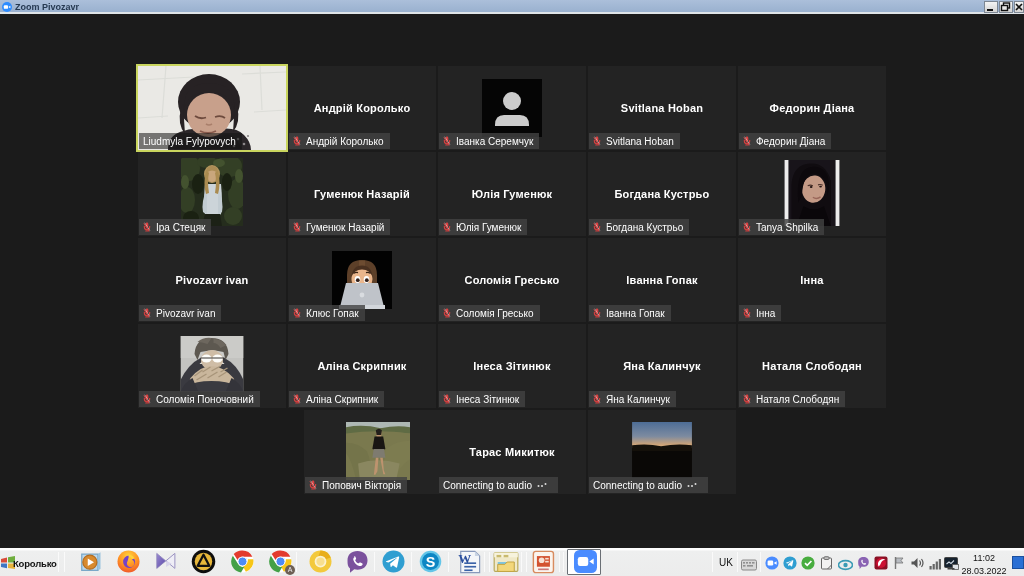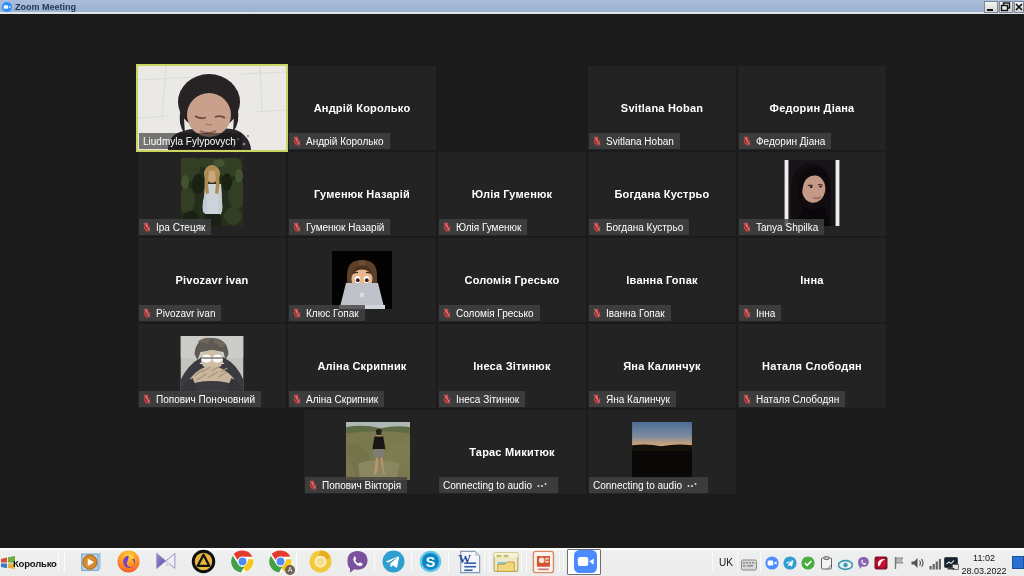--- a/index.html
+++ b/index.html
@@ -14,21 +14,21 @@
 .plate svg{margin-right:5px;flex:none}
 .pdark{background:rgba(20,20,20,.55)}
 .sq{position:absolute;left:50%;transform:translateX(-50%)}
 </style></head><body>
 <div id="titlebar">
  <svg id="tb-icon" width="10" height="10" viewBox="0 0 11 11">
       <circle cx="5.5" cy="5.5" r="5.5" fill="#2d8cff"></circle>
       <rect x="2" y="3.6" width="4.6" height="3.9" rx="1" fill="#fff"></rect>
       <path d="M7 5.5l2.2-1.5v3z" fill="#fff"></path>
     </svg>
- <span id="tb-title">Zoom Meeting</span>
+ <span id="tb-title">Zoom Pivozavr</span>
  <div class="wbtn" style="left:984px">
       <svg width="12" height="10" viewBox="0 0 12 10">
         <rect x="2" y="7" width="6" height="2" fill="#111"></rect>
       </svg>
     </div>
  <div class="wbtn" style="left:999px">
       <svg width="12" height="10" viewBox="0 0 12 10">
         <rect x="3.5" y="1" width="6" height="5" fill="none" stroke="#111" stroke-width="1.4"></rect>
         <rect x="1.5" y="3.5" width="6" height="5" fill="#e8e8e8" stroke="#111" stroke-width="1.4"></rect>
       </svg>
@@ -72,20 +72,38 @@
       <div class="plate ">
         <svg width="8" height="10" viewBox="0 0 18 22">
           <rect x="6" y="1" width="6" height="11" rx="3" fill="#d94040"></rect>
           <path d="M3 9v2a6 6 0 0 0 12 0V9" fill="none" stroke="#d94040" stroke-width="2.4"></path>
           <line x1="9" y1="17" x2="9" y2="19.5" stroke="#d94040" stroke-width="2"></line>
           <line x1="5" y1="20" x2="13" y2="20" stroke="#d94040" stroke-width="2"></line>
           <line x1="3.6" y1="1.4" x2="15.6" y2="19.4" stroke="#f2eaea" stroke-width="1.2"></line>
           <line x1="2" y1="3" x2="14" y2="21" stroke="#d94040" stroke-width="2.2"></line>
         </svg>
         <span>Андрій Королько</span>
+      </div>
+    </div>
+<div class="tile" style="left:438px;top:51px;">
+      <svg class="sq" style="top:13px" width="60" height="58" viewBox="0 0 60 58">
+        <rect width="60" height="58" fill="#050505"></rect>
+        <circle cx="30" cy="22" r="9" fill="#ccc"></circle>
+        <path d="M13 46q0-10 9-10h16q9 0 9 10v1H13z" fill="#ccc"></path>
+      </svg>
+      <div class="plate ">
+        <svg width="8" height="10" viewBox="0 0 18 22">
+          <rect x="6" y="1" width="6" height="11" rx="3" fill="#d94040"></rect>
+          <path d="M3 9v2a6 6 0 0 0 12 0V9" fill="none" stroke="#d94040" stroke-width="2.4"></path>
+          <line x1="9" y1="17" x2="9" y2="19.5" stroke="#d94040" stroke-width="2"></line>
+          <line x1="5" y1="20" x2="13" y2="20" stroke="#d94040" stroke-width="2"></line>
+          <line x1="3.6" y1="1.4" x2="15.6" y2="19.4" stroke="#f2eaea" stroke-width="1.2"></line>
+          <line x1="2" y1="3" x2="14" y2="21" stroke="#d94040" stroke-width="2.2"></line>
+        </svg>
+        <span>Іванка Серемчук</span>
       </div>
     </div>
 <div class="tile" style="left:588px;top:51px;">
       <div class="cname" style="font-size:11px">Svitlana Hoban</div>
       <div class="plate ">
         <svg width="8" height="10" viewBox="0 0 18 22">
           <rect x="6" y="1" width="6" height="11" rx="3" fill="#d94040"></rect>
           <path d="M3 9v2a6 6 0 0 0 12 0V9" fill="none" stroke="#d94040" stroke-width="2.4"></path>
           <line x1="9" y1="17" x2="9" y2="19.5" stroke="#d94040" stroke-width="2"></line>
           <line x1="5" y1="20" x2="13" y2="20" stroke="#d94040" stroke-width="2"></line>
@@ -321,21 +339,21 @@
       </svg>
       <div class="plate ">
         <svg width="8" height="10" viewBox="0 0 18 22">
           <rect x="6" y="1" width="6" height="11" rx="3" fill="#d94040"></rect>
           <path d="M3 9v2a6 6 0 0 0 12 0V9" fill="none" stroke="#d94040" stroke-width="2.4"></path>
           <line x1="9" y1="17" x2="9" y2="19.5" stroke="#d94040" stroke-width="2"></line>
           <line x1="5" y1="20" x2="13" y2="20" stroke="#d94040" stroke-width="2"></line>
           <line x1="3.6" y1="1.4" x2="15.6" y2="19.4" stroke="#f2eaea" stroke-width="1.2"></line>
           <line x1="2" y1="3" x2="14" y2="21" stroke="#d94040" stroke-width="2.2"></line>
         </svg>
-        <span>Попович Поночовний</span>
+        <span>Соломія Поночовний</span>
       </div>
     </div>
 <div class="tile" style="left:288px;top:309px;">
       <div class="cname" style="font-size:11px">Аліна Скрипник</div>
       <div class="plate ">
         <svg width="8" height="10" viewBox="0 0 18 22">
           <rect x="6" y="1" width="6" height="11" rx="3" fill="#d94040"></rect>
           <path d="M3 9v2a6 6 0 0 0 12 0V9" fill="none" stroke="#d94040" stroke-width="2.4"></path>
           <line x1="9" y1="17" x2="9" y2="19.5" stroke="#d94040" stroke-width="2"></line>
           <line x1="5" y1="20" x2="13" y2="20" stroke="#d94040" stroke-width="2"></line>

